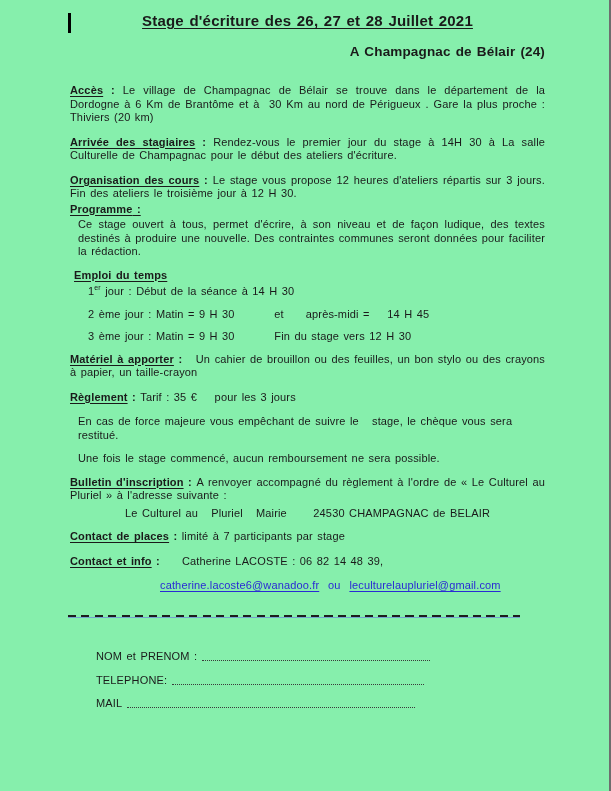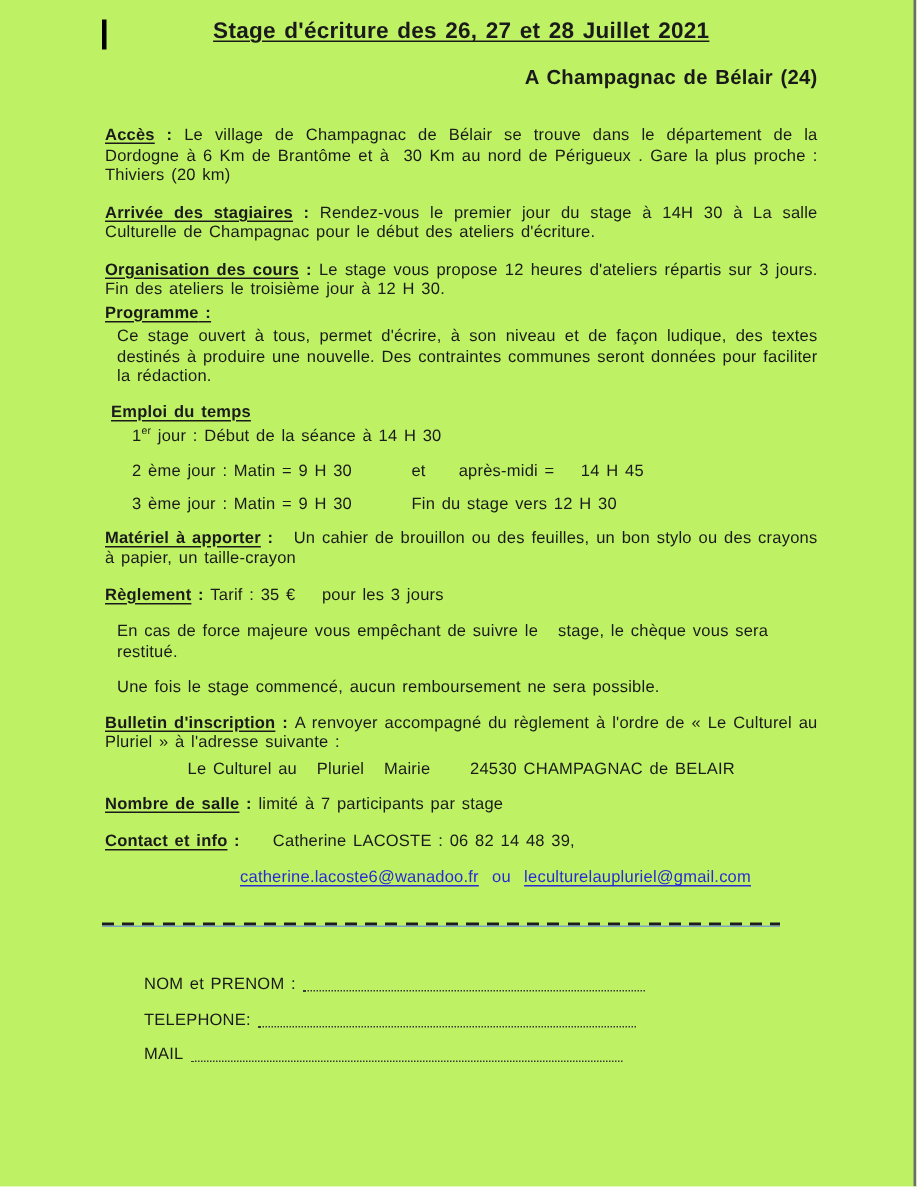--- a/index.html
+++ b/index.html
@@ -1,18 +1,18 @@
 <!DOCTYPE html>
 <html><head>
 <meta charset="utf-8">
 <style>
   * { margin:0; padding:0; box-sizing:border-box; }
   html,body { width:611px; height:791px; background:#ffffff; }
   body { font-family:"Liberation Sans", sans-serif; color:#1a1a1a; }
-  .page { position:relative; width:611px; height:791px; background:#bef264; overflow:hidden; }
+  .page { position:relative; width:611px; height:791px; background:#86efac; overflow:hidden; }
   .right-edge { position:absolute; right:0; top:0; bottom:0; width:2px; background:#6e6e6e; }
   .cursor { position:absolute; left:68px; top:13px; width:2.5px; height:20px; background:#000; }
   .content { padding:12px 66px 0 70px; font-size:11px; line-height:13.5px; letter-spacing:0.15px; word-spacing:1.2px; }
   h1 { font-size:15px; line-height:18px; text-align:center; font-weight:700; margin-bottom:14px; letter-spacing:0.2px; }
   h2 { font-size:13.5px; line-height:16px; text-align:right; font-weight:700; margin-bottom:24px; }
   .u { text-decoration:underline; text-underline-offset:2px; }
   .h { font-weight:700; }
   p { margin-bottom:11px; }
   .just { text-align:justify; text-align-last:left; }
   .pre { white-space:pre-wrap; }
@@ -80,21 +80,21 @@
     </p>
     <p class="indent1 pre">En cas de force majeure vous empêchant de suivre le   stage, le chèque vous sera restitué.</p>
     <p class="indent1">Une fois le stage commencé, aucun remboursement ne sera possible.</p>
 
     <p class="just" style="margin-bottom:4px;">
       <span class="h u">Bulletin d'inscription</span><span class="h"> : </span><span>A renvoyer accompagné du règlement à l'ordre de « Le Culturel au Pluriel » à l'adresse suivante :</span>
     </p>
     <p class="address pre">Le Culturel au   Pluriel   Mairie      24530 CHAMPAGNAC de BELAIR</p>
 
     <p>
-      <span class="h u">Nombre de salle</span><span class="h"> : </span><span>limité à 7 participants par stage</span>
+      <span class="h u">Contact de places</span><span class="h"> : </span><span>limité à 7 participants par stage</span>
     </p>
 
     <p>
       <span class="h u">Contact et info</span><span class="h pre"> :     </span><span>Catherine LACOSTE : 06 82 14 48 39,</span>
     </p>
     <p class="emails">
       <a class="email">catherine.lacoste6@wanadoo.fr</a><span class="or-word">&nbsp;&nbsp;<span>ou</span>&nbsp;&nbsp;</span><a class="email">leculturelaupluriel@gmail.com</a>
     </p>
 
     <div class="sep-wrap">

